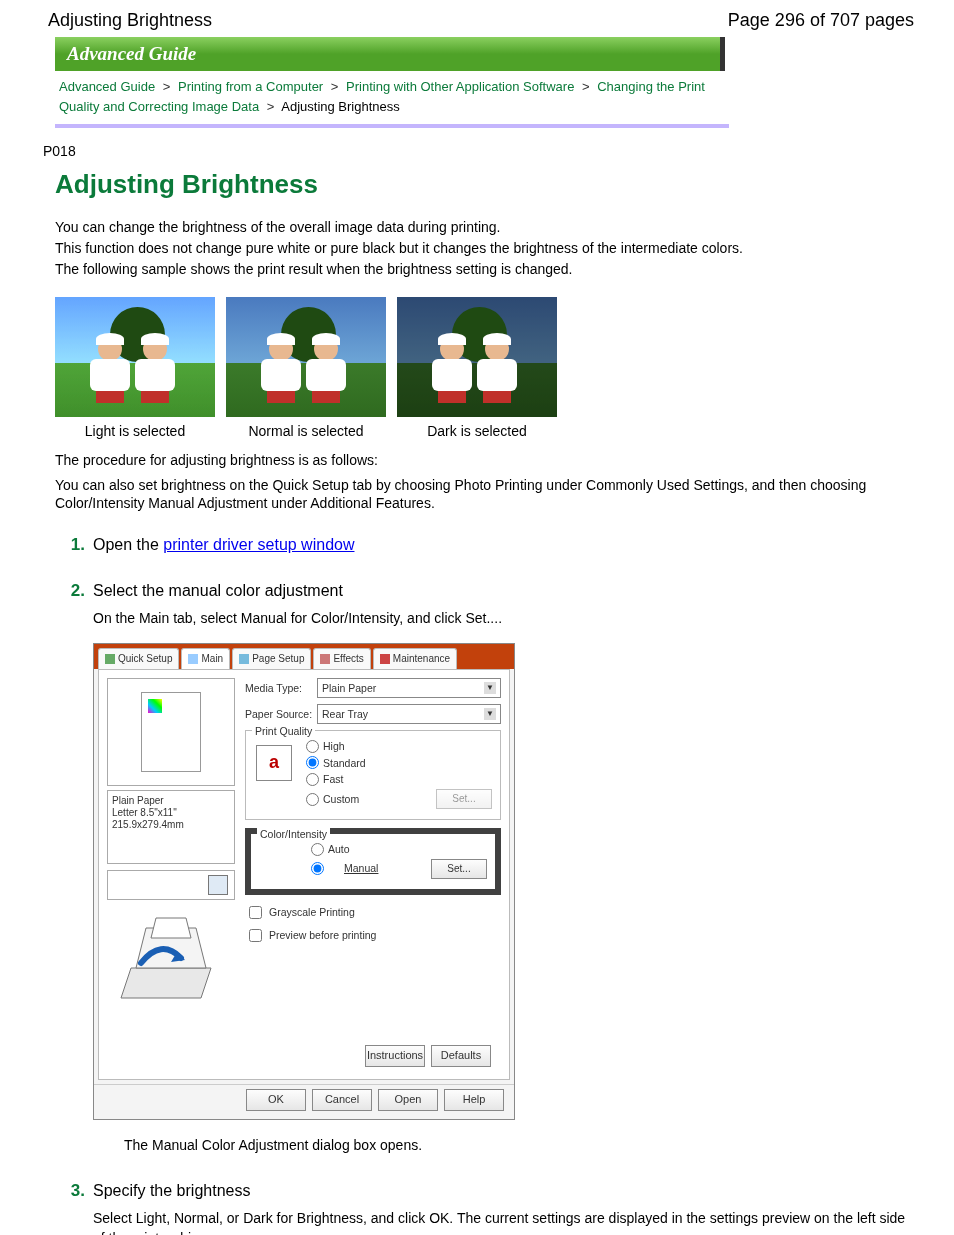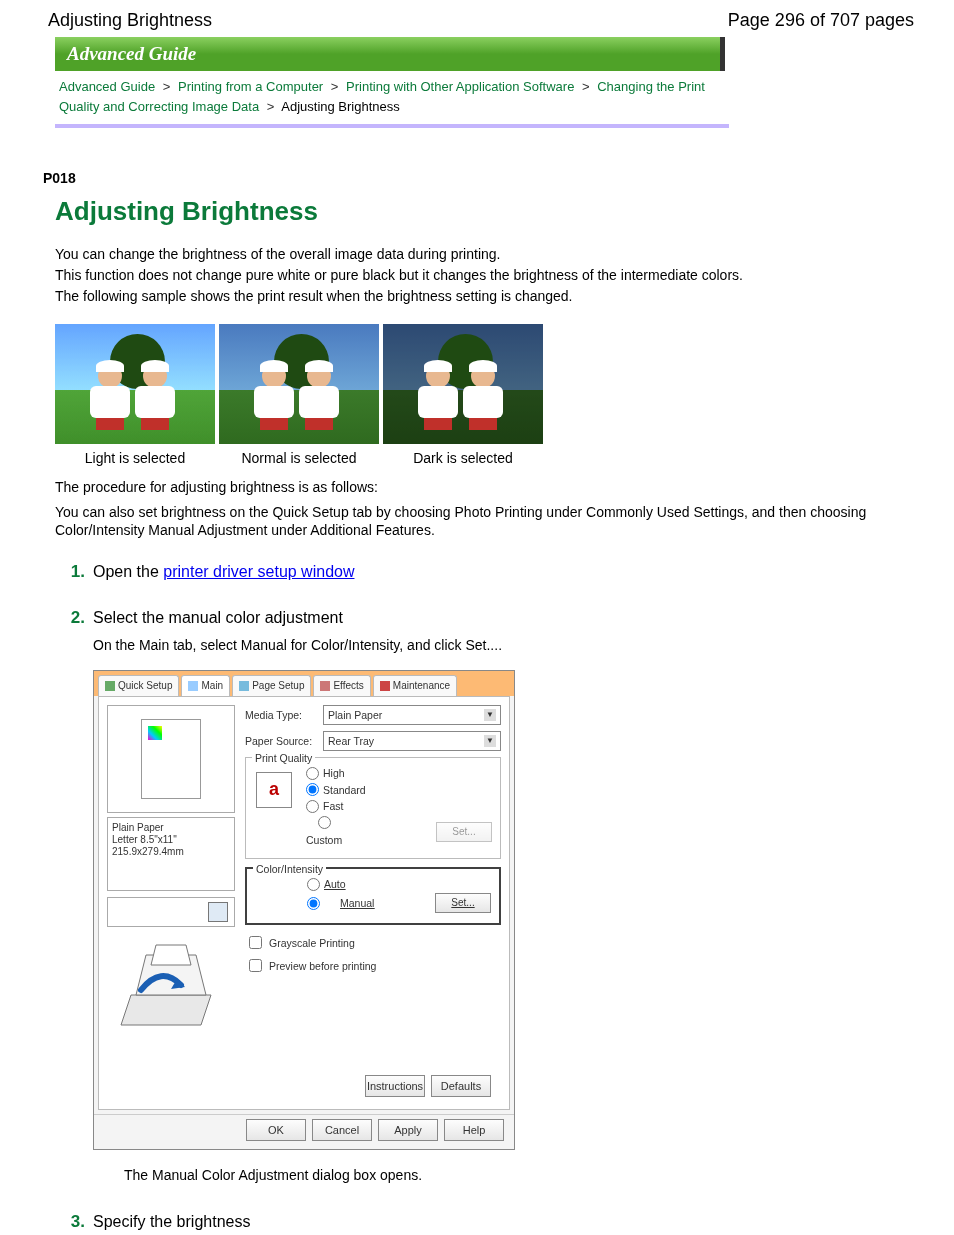--- a/index.html
+++ b/index.html
@@ -35,32 +35,32 @@
   }
   .breadcrumb {
     font-size: 13px;
     padding: 4px 0 8px 4px;
     line-height: 1.5;
     border-bottom: 4px solid #c4b5fd;
     width: 670px;
   }
   .breadcrumb a { color: #0b7a3a; text-decoration: none; }
   .breadcrumb .sep { color: #333; padding: 0 4px; }
-  .page-code { margin: 42px 0 10px -12px; font-size: 14px; font-weight: bold; }
+  .page-code { margin: 15px 0 10px -12px; font-size: 14px; }
   h1.title {
     color: #0b7a3a;
     font-size: 26px;
     font-weight: bold;
     margin: 10px 0 18px 0;
   }
   .intro p { margin: 2px 0; line-height: 1.35; }
   .samples {
     margin-top: 18px;
     display: flex;
-    gap: 4px;
+    gap: 11px;
   }
   .sample { text-align: center; }
   .sample .thumb {
     width: 160px; height: 120px;
     position: relative;
     overflow: hidden;
   }
   .thumb .sky { position:absolute; inset:0; background: linear-gradient(#4a7abf,#6da5d6 55%,#3b7a2a 55%,#2f6a1f);}
   .thumb.light .sky { filter: brightness(1.35);}
   .thumb.dark .sky { filter: brightness(0.6);}
@@ -95,46 +95,46 @@
     background: linear-gradient(#fdfdfd,#e6e6e6);
     padding: 3px 6px;
     display:flex; justify-content:space-between; align-items:center;
     border-bottom:1px solid #bbb;
   }
   .dlg-close {
     width:28px; height:14px; background:#c0392b; color:#fff;
     display:flex;align-items:center;justify-content:center;
     font-size:10px; font-weight:bold; border-radius:2px;
   }
-  .dlg-tabs { display:flex; background:#fdba74; padding:4px 4px 0 4px; gap:2px; font-size:10px;}
+  .dlg-tabs { display:flex; background:#c2410c; padding:4px 4px 0 4px; gap:2px; font-size:10px;}
   .dlg-tab { padding:3px 6px; border:1px solid #bbb; border-bottom:none; background:#f9f9f9; border-radius:3px 3px 0 0; display:flex; align-items:center; gap:3px;}
   .dlg-tab.active{ background:#fff;}
   .ticn{width:10px;height:10px;display:inline-block;}
   .dlg-body { background:#fff; border:1px solid #bbb; margin:0 4px 4px 4px; padding:8px; display:flex; gap:10px;}
   .dlg-left{ width:128px;}
   .preview-box{ border:1px solid #aaa; height:106px; background:#fff; display:flex;align-items:center;justify-content:center; margin-bottom:4px;}
   .preview-page{ width:58px;height:78px;border:1px solid #999; background:linear-gradient(#fff,#fff); position:relative;}
   .preview-page::before{content:"";position:absolute;top:6px;left:6px;width:14px;height:14px;background:linear-gradient(45deg,#f0c,#0cf,#0f0,#ff0);}
   .info-box{ border:1px solid #aaa; height:64px; padding:4px; font-size:10px; line-height:1.2; margin-bottom:6px;}
   .tray-icon{ border:1px solid #aaa; height:28px; margin-bottom:8px; display:flex;align-items:center;justify-content:flex-end; padding-right:6px;}
   .tray-icon .sq{width:18px;height:18px;border:1px solid #777;background:#dfeaf5;}
   .printer-draw{height:100px;position:relative;}
   .printer-draw svg{width:100%;height:100%;}
   .dlg-right{ flex:1;}
-  .fld{ display:flex; align-items:center; margin-bottom:6px; gap:6px;}
+  .fld{ display:flex; align-items:center; margin-bottom:6px; gap:0;}
   .fld label{ width:72px; font-size:10.5px;}
   .combo{ flex:1; border:1px solid #888; background:#fff; height:18px; display:flex;align-items:center;justify-content:space-between; padding:0 4px; font-size:10.5px;}
   .combo .arr{width:12px;height:12px;background:#ddd;display:flex;align-items:center;justify-content:center;font-size:8px;}
   .group{ border:1px solid #bbb; padding:6px 8px 8px 8px; margin-bottom:8px; position:relative;}
   .group .gtitle{ position:absolute; top:-7px; left:6px; background:#fff; padding:0 3px; font-size:10.5px;}
   .radio-row{ display:flex; align-items:center; gap:4px; margin:2px 0 2px 52px; font-size:10.5px;}
   .radio-row input{margin:0;}
   .pq .a-icon{display:inline-flex;width:34px;height:34px;border:1px solid #888;align-items:center;justify-content:center;background:#fff;color:#b00;font-weight:bold;font-size:18px;position:absolute;left:10px;top:14px;}
   .setbtn{ width:54px;height:18px;border:1px solid #888;background:linear-gradient(#fdfdfd,#e6e6e6);font-size:10px;display:inline-flex;align-items:center;justify-content:center;}
-  .group.ci{ border:2px solid #404040;text-decoration:underline;}
+  .group.ci{ border:6px solid #404040;}
   .chk-row{ display:flex;align-items:center;gap:4px;margin:4px 0;font-size:10.5px;}
   .dlg-bottom-btns{ display:flex; justify-content:flex-end; gap:6px; padding:6px 10px 4px 10px;}
   .dlg-bottom-btns2{ display:flex; justify-content:flex-end; gap:6px; padding:4px 10px 8px 10px; border-top:1px solid #ccc; background:#f4f4f4;}
   .winbtn{ min-width:58px;height:20px;border:1px solid #888;background:linear-gradient(#fdfdfd,#e6e6e6);font-size:11px;display:inline-flex;align-items:center;justify-content:center;}
 </style>
 </head>
 <body>
 
 <div class="page-header">
   <div>Adjusting Brightness</div>
@@ -307,21 +307,21 @@
                   </div>
                 <div class="radio-row">
                     <input type="radio" checked="" style="">
                     <span>Standard</span>
                   </div>
                 <div class="radio-row">
                     <input type="radio" style="">
                     <span>Fast</span>
                   </div>
                 <div class="radio-row" style="justify-content:space-between;margin-right:0;">
-                    <span style="display:flex;align-items:center;gap:4px;flex-direction:column;">
+                    <span style="display:flex;align-items:center;gap:4px;">
                       <input type="radio" style="">
                       <span>Custom</span>
                     </span>
                     <span class="setbtn" style="opacity:.5;">Set...</span>
                   </div>
               </div>
               <div class="group ci">
                 <span class="gtitle">Color/Intensity</span>
                 <div class="radio-row">
                     <input type="radio" style="">
@@ -346,21 +346,21 @@
               <div style="height:90px;"></div>
               <div class="dlg-bottom-btns">
                 <span class="winbtn">Instructions</span>
                 <span class="winbtn">Defaults</span>
               </div>
             </div>
           </div>
           <div class="dlg-bottom-btns2">
             <span class="winbtn">OK</span>
             <span class="winbtn">Cancel</span>
-            <span class="winbtn">Apply</span>
+            <span class="winbtn">Open</span>
             <span class="winbtn">Help</span>
           </div>
         </div>
 
         <div style="margin-top:16px;margin-left:31px;">The Manual Color Adjustment dialog box opens.</div>
       </div>
     </li>
 
     <li>
       <div class="step-head">

